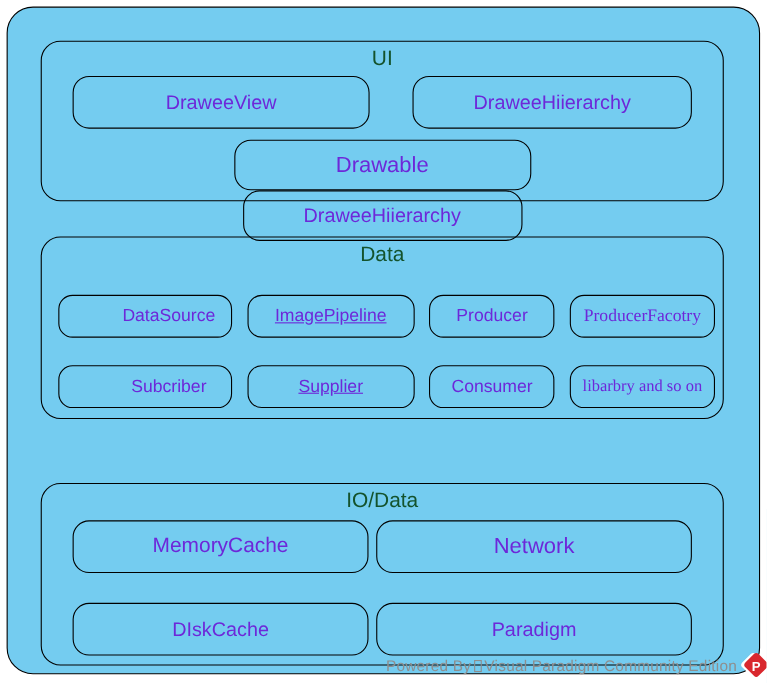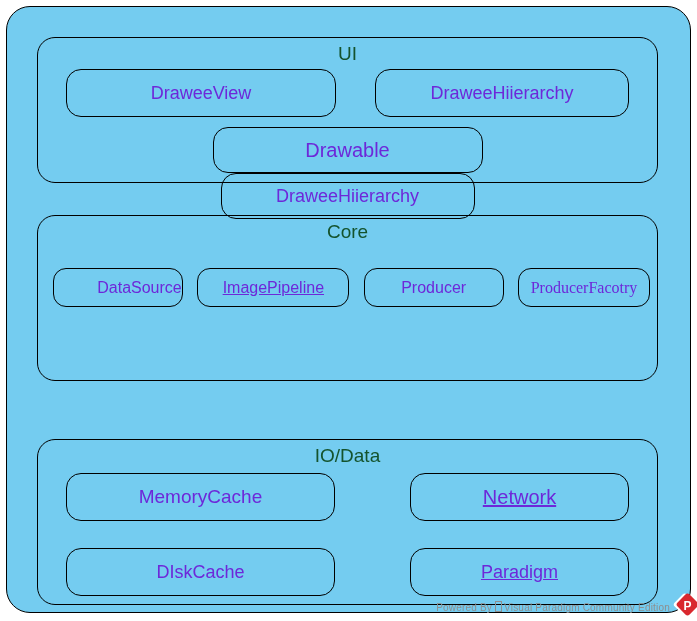--- a/index.html
+++ b/index.html
@@ -70,37 +70,37 @@
   .row-ui1  { margin-top: 4px;  }
   .row-ui2  { margin-top: 10px; flex-direction: column; }
   .row-c1   { margin-top: 25px; }
   .row-c2   { margin-top: 25px; }
   .row-io1  { margin-top: 6px;  }
   .row-io2  { margin-top: 27px; }
 
   .w270 { width: 270px; }
   .w260 { width: 254px; }
   .w269 { width: 269px; text-align: center; }
-  .w259 { width: 219px; text-decoration: underline; }
-  .w134 { width: 130px; padding-left: 43px; }
+  .w259 { width: 287px; }
+  .w134 { width: 158px; padding-left: 43px; }
   .w152 { width: 152px; text-decoration: underline; }
-  .w139 { width: 140px; }
+  .w139 { width: 114px; }
   .w132 { width: 132px; font-family: Liberation Serif, serif; }
 
   .fs15 { font-size: 15px; }
   .fs16 { font-size: 16px; }
   .fs18 { font-size: 18px; }
   .fs19 { font-size: 19px; }
   .fs20 { font-size: 20px; }
 
   .footer {
     position: absolute;
     right: 27px;
     bottom: 8px;
-    font-size: 10px;
+    font-size: 14px;
     letter-spacing: 0.2px;
     color: var(--footer_text, #8E8E8E);
     z-index: 5;
     white-space: nowrap;
   }
   .notdef {
     display: inline-block;
     width: 5px;
     height: 9px;
     border: 1px solid var(--footer_text, #8E8E8E);
@@ -150,26 +150,32 @@
         <div class="node h48 w270 fs18">DraweeView</div>
         <div class="node h48 w260 fs18">DraweeHiierarchy</div>
       </div>
       <div class="row pad-wide row-ui2">
         <div class="node h46 w270 fs20">Drawable</div>
         <div class="node h46 w260 fs18">DraweeHiierarchy</div>
       </div>
     </section>
 
     <section class="layer" id="layer-core">
-      <div class="layer-title">Core</div>
+      <div class="layer-title">Data</div>
       <div class="row pad-core row-c1">
         <div class="node h39 w134 fs16">DataSource</div>
         <div class="node h39 w152 fs16">ImagePipeline</div>
         <div class="node h39 w139 fs16">Producer</div>
         <div class="node h39 w132 fs16">ProducerFacotry</div>
+      </div>
+      <div class="row pad-core row-c2">
+        <div class="node h39 w134 fs16">Subcriber</div>
+        <div class="node h39 w152 fs16">Supplier</div>
+        <div class="node h39 w139 fs16">Consumer</div>
+        <div class="node h39 w132 fs15">libarbry and so on</div>
       </div>
     </section>
 
     <section class="layer" id="layer-io">
       <div class="layer-title">IO/Data</div>
       <div class="row pad-wide row-io1">
         <div class="node h48 w269 fs19">MemoryCache</div>
         <div class="node h48 w259 fs20">Network</div>
       </div>
       <div class="row pad-wide row-io2">

